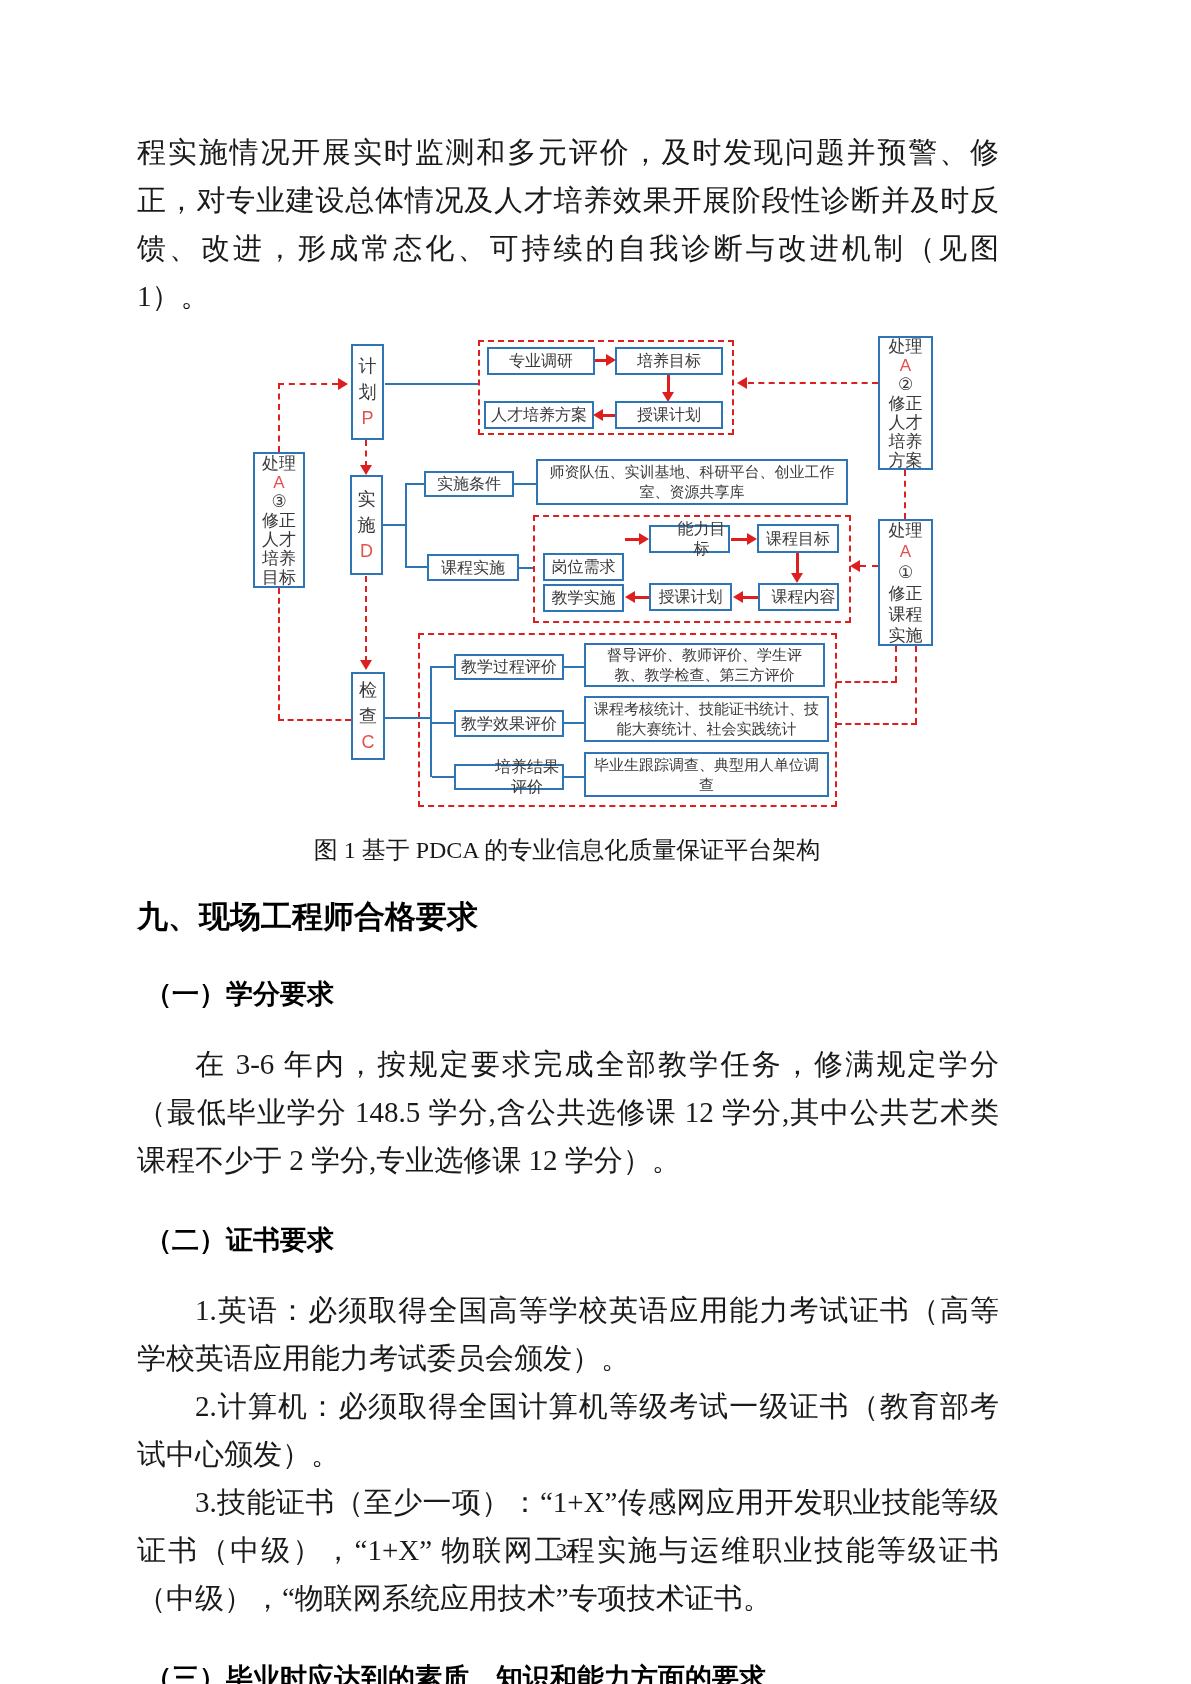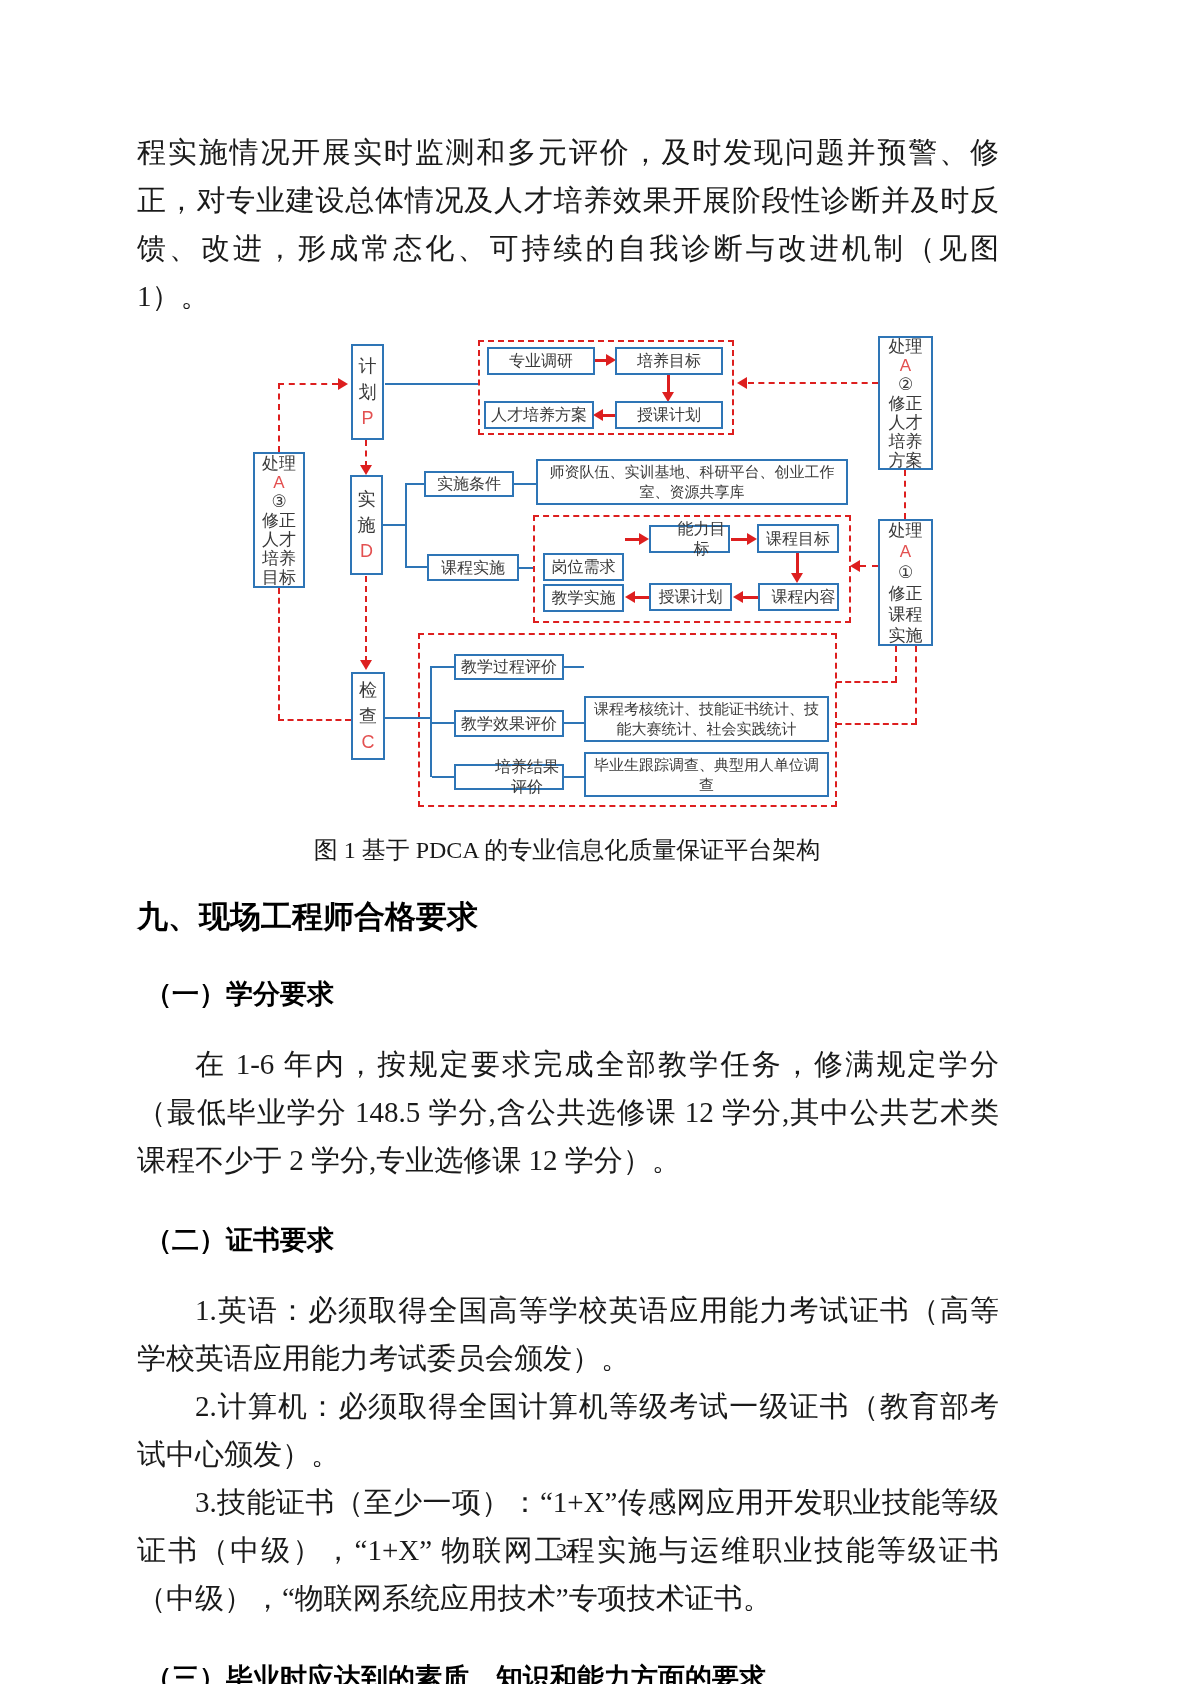--- a/index.html
+++ b/index.html
@@ -176,34 +176,35 @@
     <div class="bluebox" style="left:427px;top:232px;width:92px;height:27px;">课程实施</div>
 
     <div class="bluebox" style="left:543px;top:203px;width:81px;height:28px;margin-top:28px;">岗位需求</div>
     <div class="bluebox" style="left:649px;top:203px;width:81px;height:28px;padding-left:24px;">能力目标</div>
     <div class="bluebox" style="left:757px;top:202px;width:82px;height:29px;">课程目标</div>
     <div class="bluebox" style="left:758px;top:261px;width:81px;height:28px;padding-left:10px;">课程内容</div>
     <div class="bluebox" style="left:649px;top:261px;width:83px;height:28px;text-align:center;">授课计划</div>
     <div class="bluebox" style="left:543px;top:262px;width:81px;height:28px;">教学实施</div>
 
     <div class="bluebox" style="left:454px;top:332px;width:110px;height:26px;">教学过程评价</div>
+    <div class="bluebox detailbox" style="left:584px;top:321px;width:241px;height:44px;">督导评价、教师评价、学生评教、教学检查、第三方评价</div>
     <div class="bluebox" style="left:454px;top:388px;width:110px;height:27px;">教学效果评价</div>
     <div class="bluebox detailbox" style="left:584px;top:374px;width:245px;height:46px;">课程考核统计、技能证书统计、技能大赛统计、社会实践统计</div>
     <div class="bluebox" style="left:454px;top:442px;width:110px;height:26px;padding-left:36px;">培养结果评价</div>
     <div class="bluebox detailbox" style="left:584px;top:430px;width:245px;height:45px;">毕业生跟踪调查、典型用人单位调查</div>
 
   </div>
 
   <p class="caption">图 1 基于 PDCA 的专业信息化质量保证平台架构</p>
 
   <div class="textcol">
     <h1 class="h1">九、现场工程师合格要求</h1>
 
     <h2 class="h2">（一）学分要求</h2>
-    <p class="body-par indent after-h">在 1-6 年内，按规定要求完成全部教学任务，修满规定学分（最低毕业学分 148.5 学分,含公共选修课 12 学分,其中公共艺术类课程不少于 2 学分,专业选修课 12 学分）。</p>
+    <p class="body-par indent after-h">在 3-6 年内，按规定要求完成全部教学任务，修满规定学分（最低毕业学分 148.5 学分,含公共选修课 12 学分,其中公共艺术类课程不少于 2 学分,专业选修课 12 学分）。</p>
 
     <h2 class="h2">（二）证书要求</h2>
     <p class="body-par indent after-h">1.英语：必须取得全国高等学校英语应用能力考试证书（高等学校英语应用能力考试委员会颁发）。</p>
     <p class="body-par indent">2.计算机：必须取得全国计算机等级考试一级证书（教育部考试中心颁发）。</p>
     <p class="body-par indent">3.技能证书（至少一项）：“1+X”传感网应用开发职业技能等级证书（中级），“1+X” 物联网工程实施与运维职业技能等级证书（中级），“物联网系统应用技术”专项技术证书。</p>
 
     <h2 class="h2">（三）毕业时应达到的素质、知识和能力方面的要求</h2>
     <p class="body-par indent after-h">企业工程师根据岗位素质、知识和能力要求对学生进行综合素质评价，评价结果须</p>
   </div>
 

